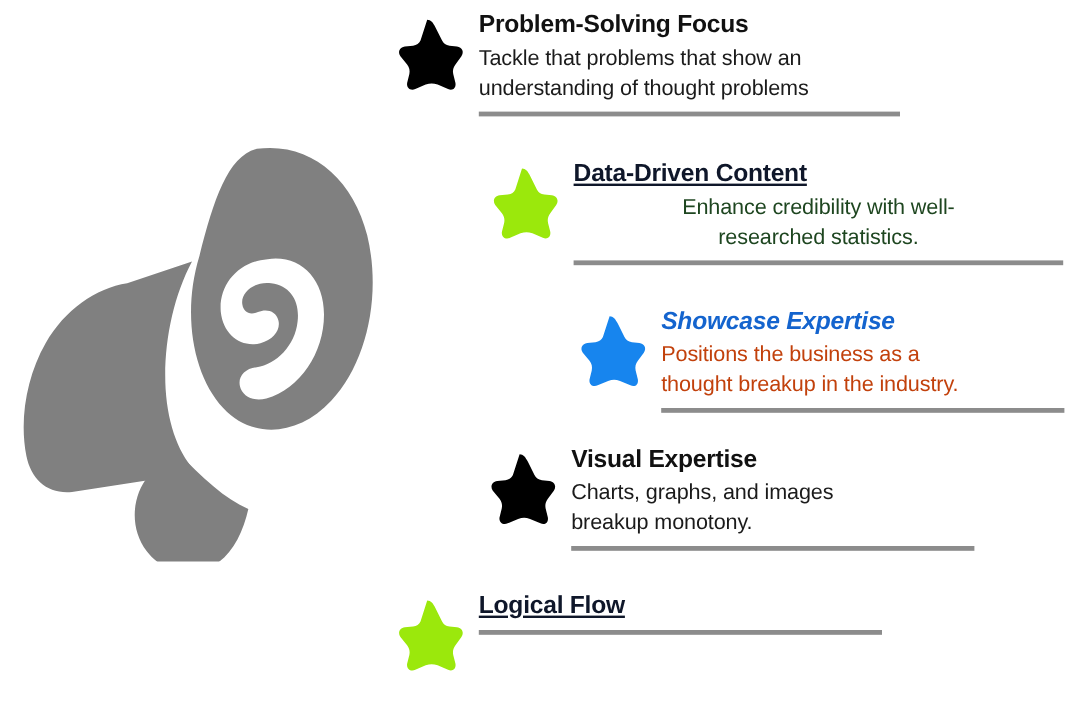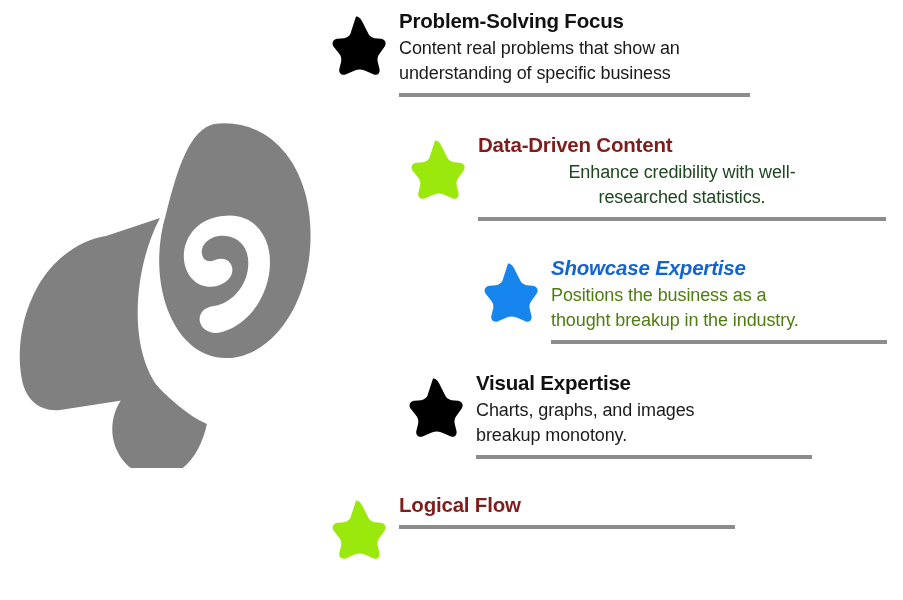--- a/index.html
+++ b/index.html
@@ -99,26 +99,26 @@
     margin-top: 7px;
     border: 0;
     width: 100%;
   }
 
   
   .theme-dark .feature-title { color: #111111; }
   .theme-dark .feature-desc  { color: #1b1b1b; }
 
   
-  .theme-green .feature-title { color: #7f1d1d; }
+  .theme-green .feature-title { color: #0f172a; text-decoration: underline; }
   .theme-green .feature-desc  { color: #1e4620; text-align: center; }
 
   
   .theme-blue .feature-title { color: #1464ce; font-style: italic; }
-  .theme-blue .feature-desc  { color: #4d7c0f; }
+  .theme-blue .feature-desc  { color: #c2410c; }
 
   
   #feature-row-1 { left: 325px; top: 8px;   width: 425px; justify-content: flex-end; }
   #feature-row-2 { left: 404px; top: 132px; width: 482px; }
   #feature-row-3 { left: 477px; top: 255px; width: 410px; }
   #feature-row-4 { left: 402px; top: 370px; width: 410px; }
   #feature-row-5 { left: 325px; top: 492px; width: 410px; }
 </style>
 </head>
 <body>
@@ -203,22 +203,22 @@
             C 10 47 13 41 20 40
             L 31 39
             C 36 38 39 36 41 32
             L 50 4
             Z"></path>
         </svg>
       </div>
       <div class="feature-body">
         <div class="feature-title">Problem-Solving Focus</div>
         <div class="feature-desc">
-          <span class="desc-line">Content real problems that show an</span>
-          <span class="desc-line">understanding of specific business</span>
+          <span class="desc-line">Tackle that problems that show an</span>
+          <span class="desc-line">understanding of thought problems</span>
         </div>
         <div class="feature-rule"></div>
       </div>
     </div>
 
     <div class="feature-row theme-green" id="feature-row-2">
       <div class="star-wrap">
         <svg viewBox="0 0 100 100" xmlns="http://www.w3.org/2000/svg" aria-hidden="true">
           <path fill="#9be80c" d="
             M 50 4

